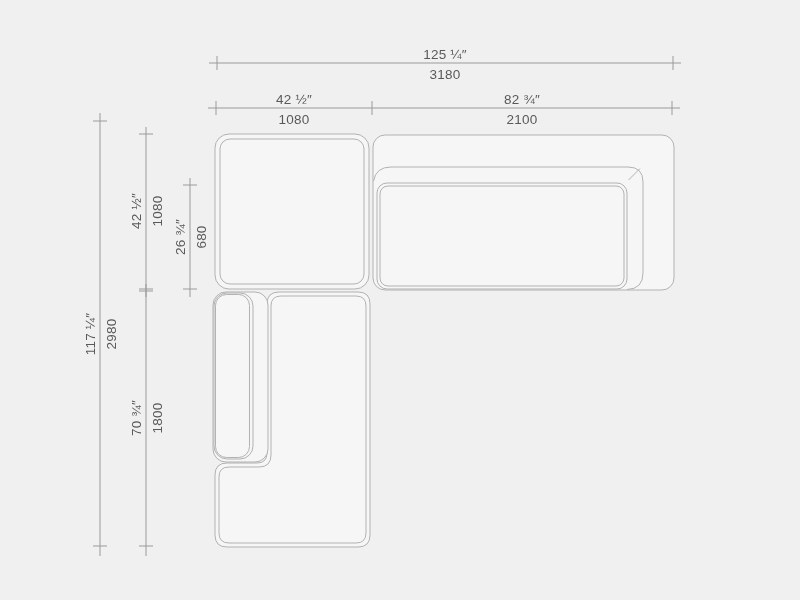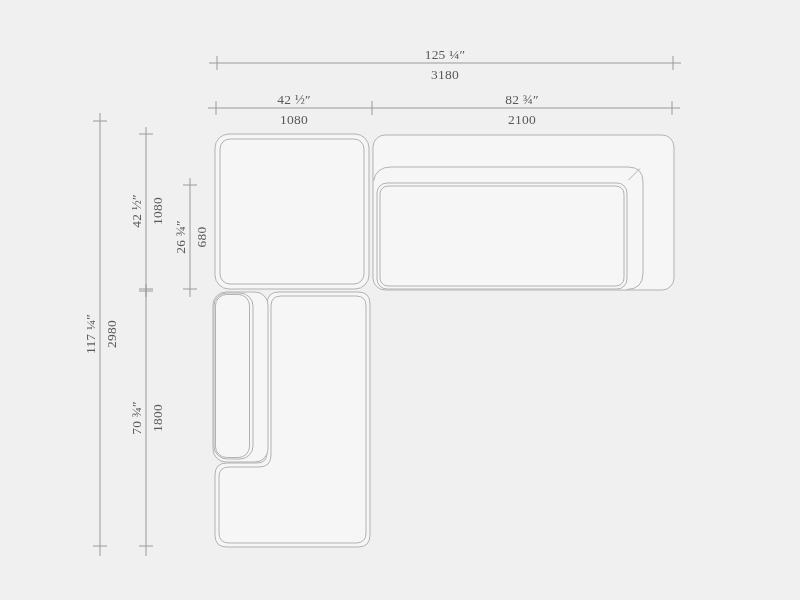--- a/index.html
+++ b/index.html
@@ -7,21 +7,21 @@
     --module-fill:#f6f6f6;
     --sofa-line:#b2b2b2;
     --dim-line:#9a9a9a;
     --text:#595959;
   }
   html,body{margin:0;padding:0;background:var(--bg);}
   .canvas{
     position:relative;
     width:800px;height:600px;
     background:var(--bg);
-    font-family:Liberation Serif, serif;
+    font-family:Liberation Sans, sans-serif;
     overflow:hidden;
   }
   svg{display:block;}
   .sofa-outline{fill:var(--module-fill);stroke:var(--sofa-line);stroke-width:1;}
   .sofa-stroke{fill:none;stroke:var(--sofa-line);stroke-width:1;}
   .dim-stroke{stroke:var(--dim-line);stroke-width:1;}
   .dim-text{
     fill:var(--text);
     font-size:13.5px;
     letter-spacing:0.2px;

